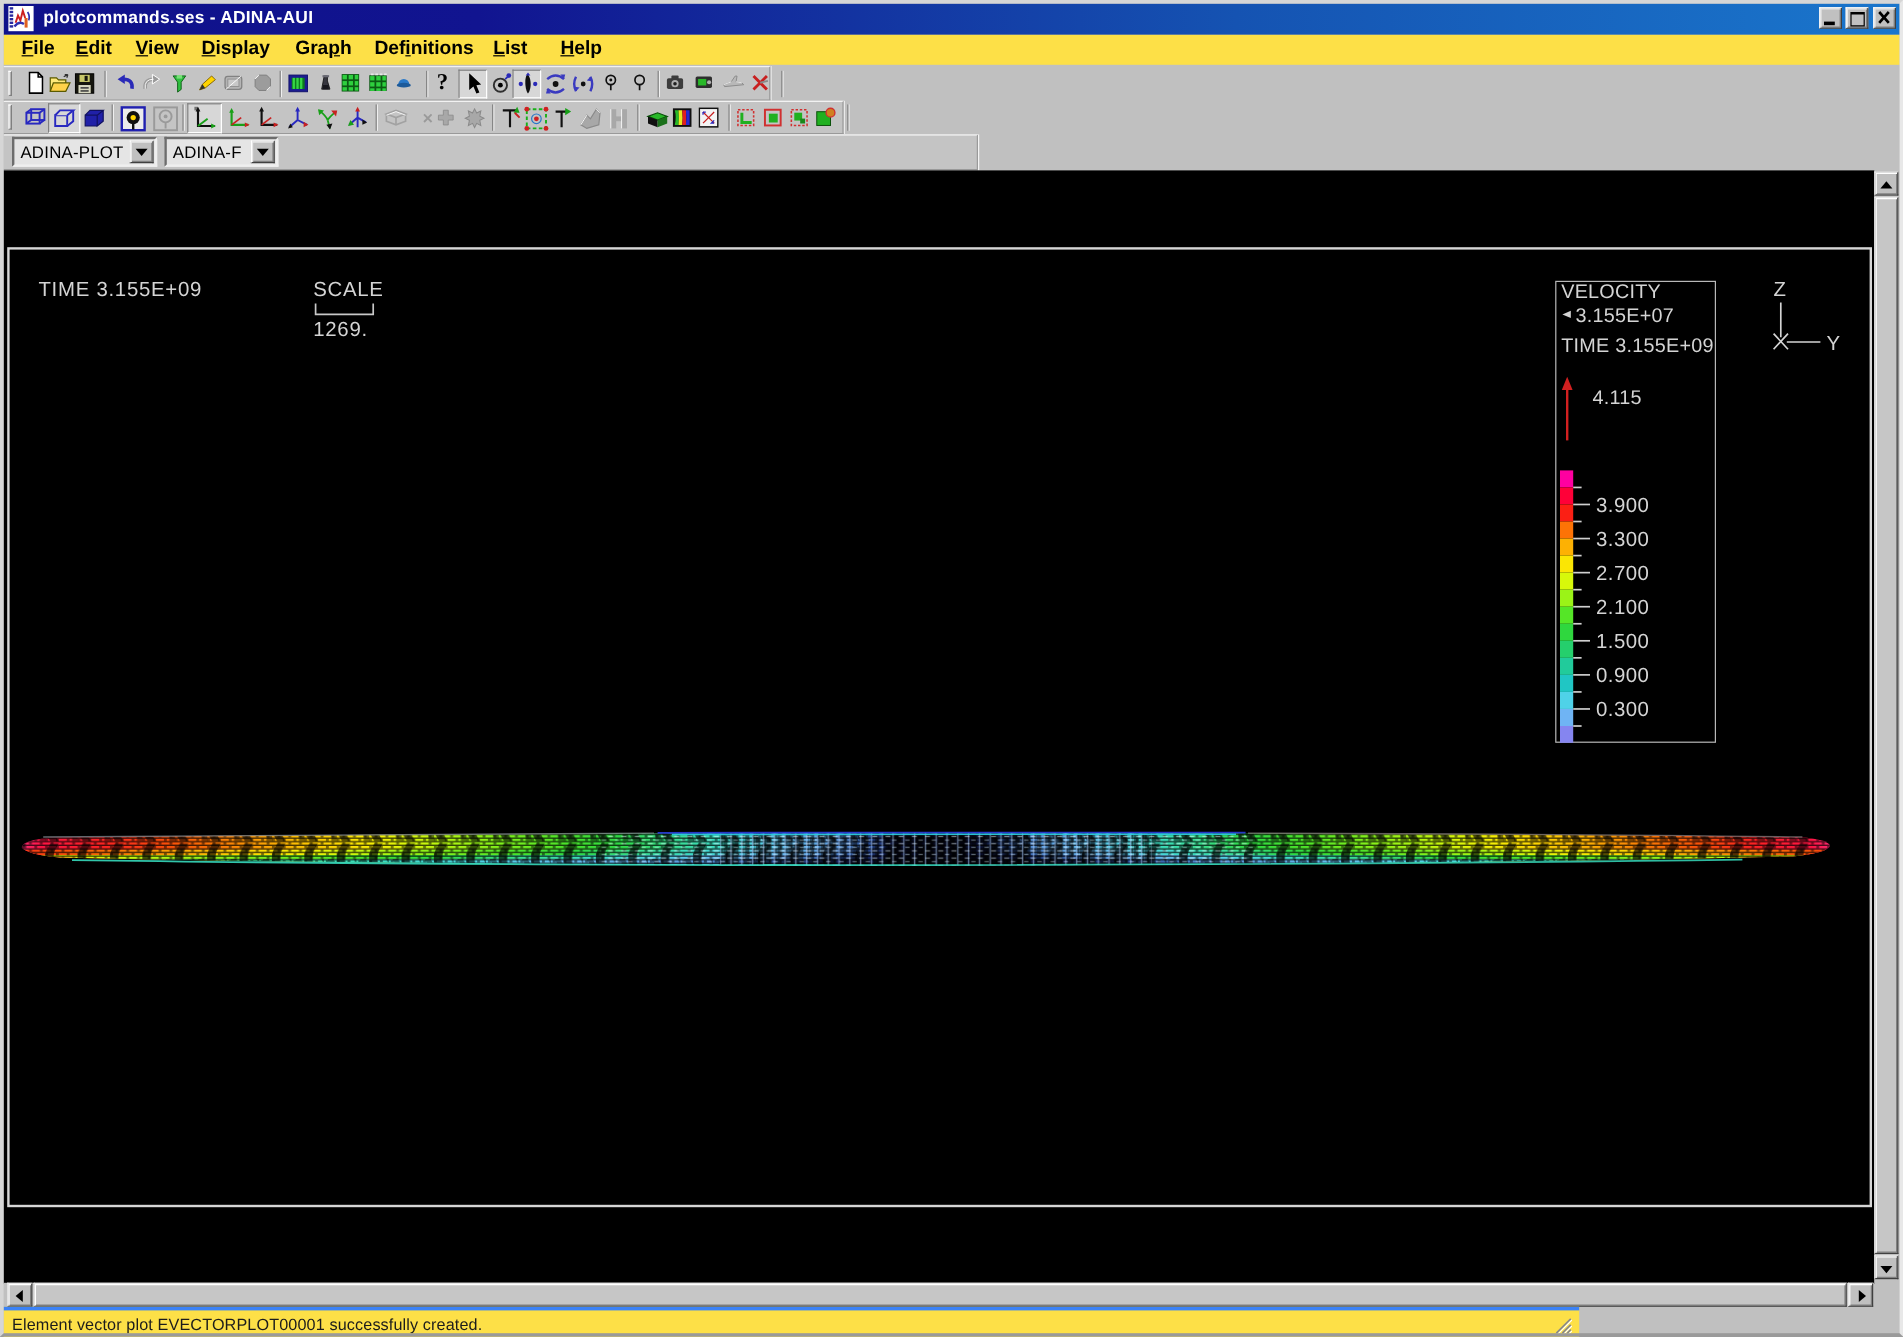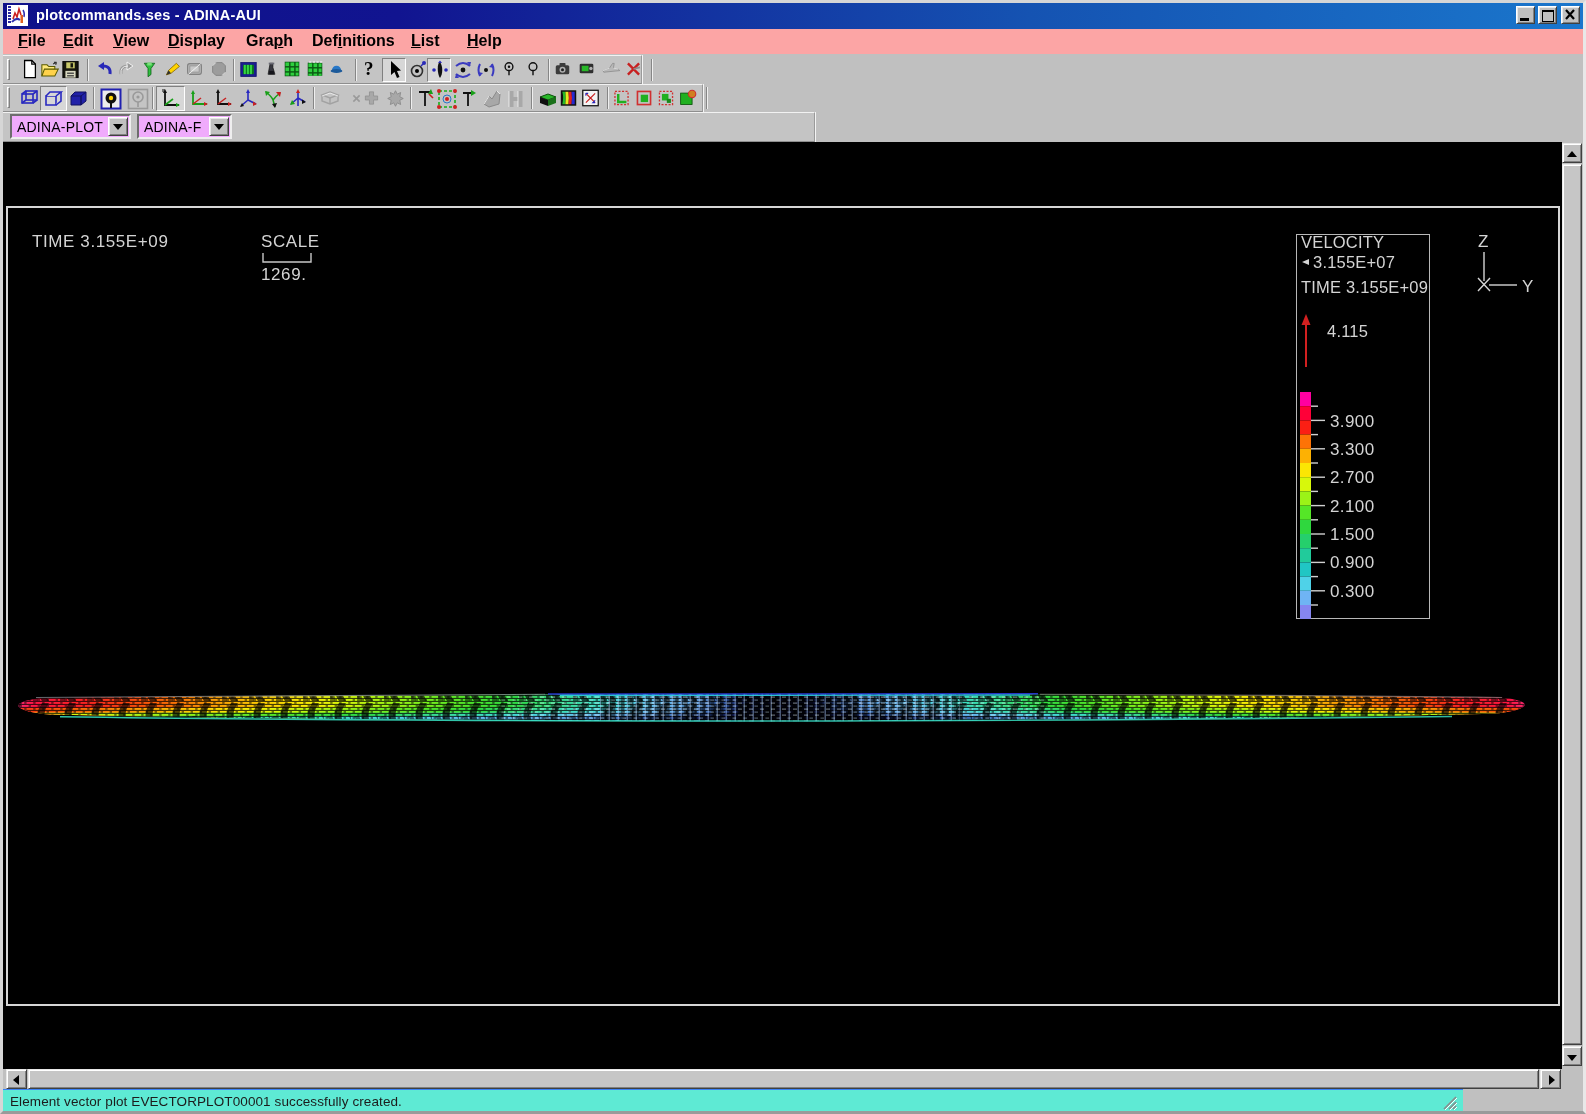--- a/index.html
+++ b/index.html
@@ -7,49 +7,49 @@
 #winframe{position:absolute;left:0;top:0;width:1586px;height:1114px;
  border-left:3px solid #d6d6d6;border-top:3px solid #d6d6d6;border-right:3px solid #e8e8e8;border-bottom:3px solid #9a9a9a;box-sizing:border-box;pointer-events:none;z-index:50}
 
 #titlebar{position:absolute;left:3px;top:3px;width:1580px;height:26px;
  background:linear-gradient(to right,#0f118a 0%,#111490 25%,#1553b2 65%,#1a76cc 100%);}
 #appicon{position:absolute;left:4px;top:2px;width:21px;height:21px;background:#fff}
 #title{position:absolute;left:33px;top:4px;color:#fff;font-size:14.5px;font-weight:bold;letter-spacing:.2px}
 .tbtn{position:absolute;top:3px;width:19px;height:18px;background:#c0c0c0;
  border:1px solid;border-color:#ffffff #404040 #404040 #ffffff;box-shadow:inset 1px 1px 0 #e8e8e8, inset -1px -1px 0 #808080;box-sizing:border-box}
 
-#menubar{position:absolute;left:3px;top:29px;width:1580px;height:25px;background:#fca5a5}
+#menubar{position:absolute;left:3px;top:29px;width:1580px;height:25px;background:#fde047}
 .mi{position:absolute;top:3px;font-size:16px;font-weight:bold;color:#000}
 
 #tb1{position:absolute;left:3px;top:55px;width:1580px;height:29px;background:#c0c0c0}
 #tb2{position:absolute;left:3px;top:84px;width:1580px;height:28px;background:#c0c0c0}
 .grip{position:absolute;width:3px;height:21px;background:#c0c0c0;
  border:1px solid;border-color:#fff #808080 #808080 #fff;box-sizing:border-box}
 .sep{position:absolute;width:2px;height:22px;border-left:1px solid #868686;border-right:1px solid #efefef;box-sizing:border-box}
 .press{position:absolute;width:24px;height:24px;background:#d7d7d7;
  border:1px solid;border-color:#808080 #ffffff #ffffff #808080;box-sizing:border-box}
 .ic{position:absolute}
 
 #crow{position:absolute;left:3px;top:112px;width:1580px;height:30px;background:#c0c0c0}
 .band{position:absolute;left:0;top:0;box-sizing:border-box;border-top:1px solid #f2f2f2;border-bottom:1px solid #8e8e8e;border-right:1px solid #9a9a9a;box-shadow:1px 0 0 #f4f4f4;background:#c4c4c4}
-.combo{position:absolute;top:2px;height:25px;background:#f0abfc;
+.combo{position:absolute;top:2px;height:25px;background:#e5e5e5;
  border:2px solid;border-color:#6d6d6d #efefef #efefef #6d6d6d;box-sizing:border-box}
 .cbtxt{position:absolute;left:5px;top:3px;font-size:14px;color:#000;letter-spacing:.2px}
 .cbbtn{position:absolute;right:1px;top:1px;width:20px;height:19px;background:#c0c0c0;
  border:1px solid;border-color:#ffffff #404040 #404040 #ffffff;box-shadow:inset 1px 1px 0 #e6e6e6, inset -1px -1px 0 #808080;box-sizing:border-box}
 .dn{width:0;height:0;border-left:5px solid transparent;border-right:5px solid transparent;border-top:6px solid #000;position:absolute;left:4px;top:6px}
 
 #vp{position:absolute;left:3px;top:142px;width:1559px;height:928px;background:#000}
 
 #vsb{position:absolute;left:1562px;top:142px;width:20px;height:927px;background:#c0c0c0}
 #hsb{position:absolute;left:3px;top:1069px;width:1559px;height:20px;background:#c0c0c0}
 .sbtn{position:absolute;background:#c0c0c0;border:1px solid;border-color:#e8e8e8 #404040 #404040 #e8e8e8;box-shadow:inset 1px 1px 0 #ffffff, inset -1px -1px 0 #808080;box-sizing:border-box}
 .thumb{position:absolute;background:#c6c6c6;border:1px solid;border-color:#e8e8e8 #404040 #404040 #e8e8e8;box-shadow:inset 1px 1px 0 #ffffff, inset -1px -1px 0 #808080;box-sizing:border-box}
 
-#sbar{position:absolute;left:3px;top:1089px;width:1460px;height:23px;background:#5eead4;border-top:1px solid #3b82f6}
+#sbar{position:absolute;left:3px;top:1089px;width:1313px;height:23px;background:#fde047;border-top:3px solid #3b82f6}
 #stext{position:absolute;left:7px;top:4px;font-size:13.5px;color:#1c1c1c;letter-spacing:.1px}
 .tri-up{width:0;height:0;border-left:5px solid transparent;border-right:5px solid transparent;border-bottom:6px solid #000;position:absolute}
 .tri-dn{width:0;height:0;border-left:5px solid transparent;border-right:5px solid transparent;border-top:6px solid #000;position:absolute}
 .tri-lf{width:0;height:0;border-top:5px solid transparent;border-bottom:5px solid transparent;border-right:6px solid #000;position:absolute}
 .tri-rt{width:0;height:0;border-top:5px solid transparent;border-bottom:5px solid transparent;border-left:6px solid #000;position:absolute}
 </style></head>
 <body>
 <div id="titlebar">
  <div id="appicon"><svg width="21" height="21" viewBox="0 0 21 21">
   <g fill="#2828a0">

